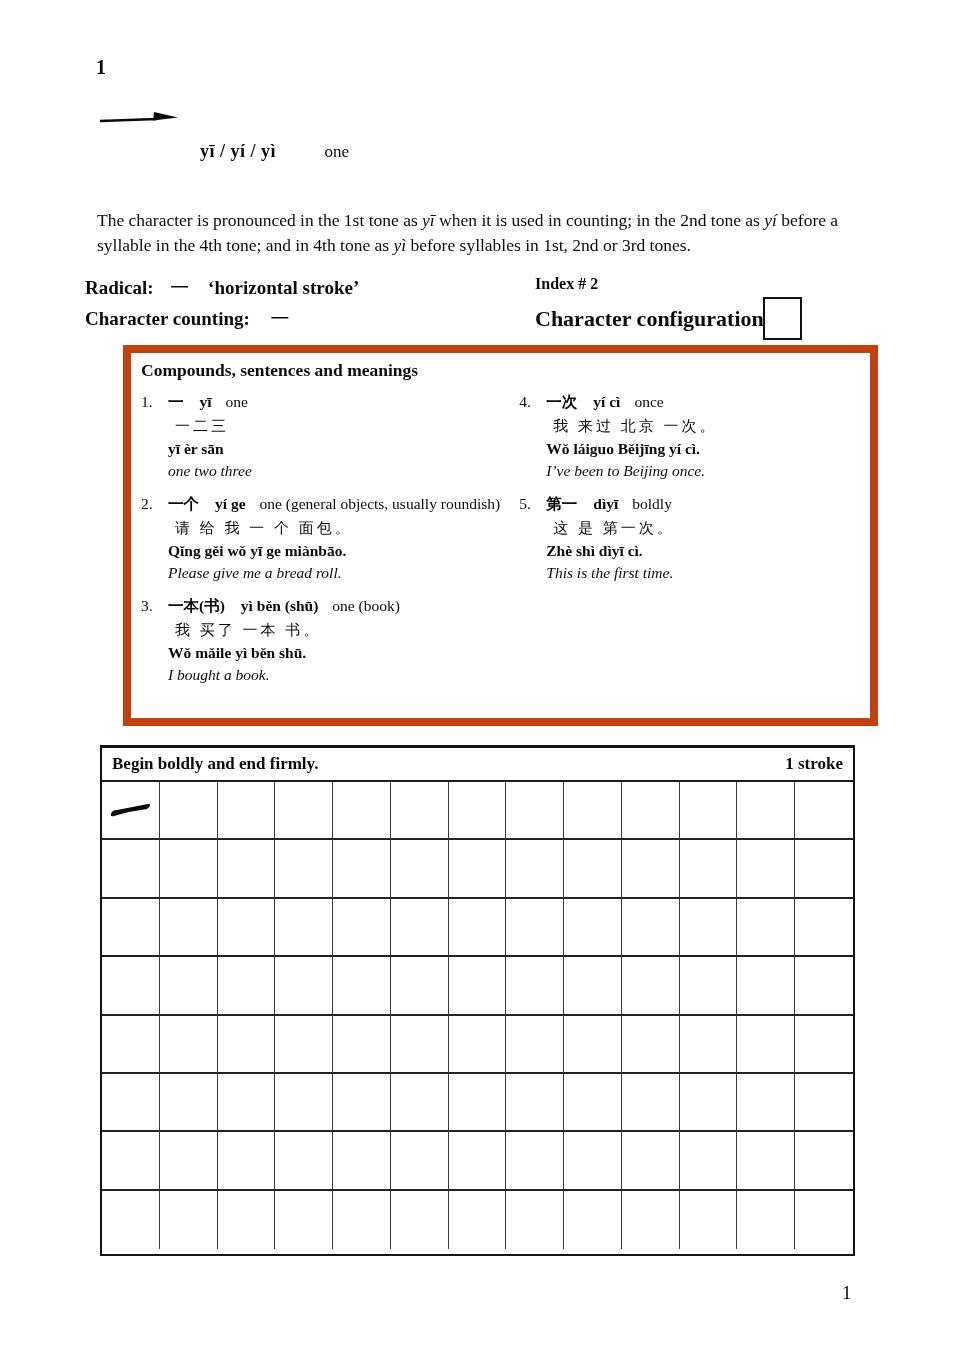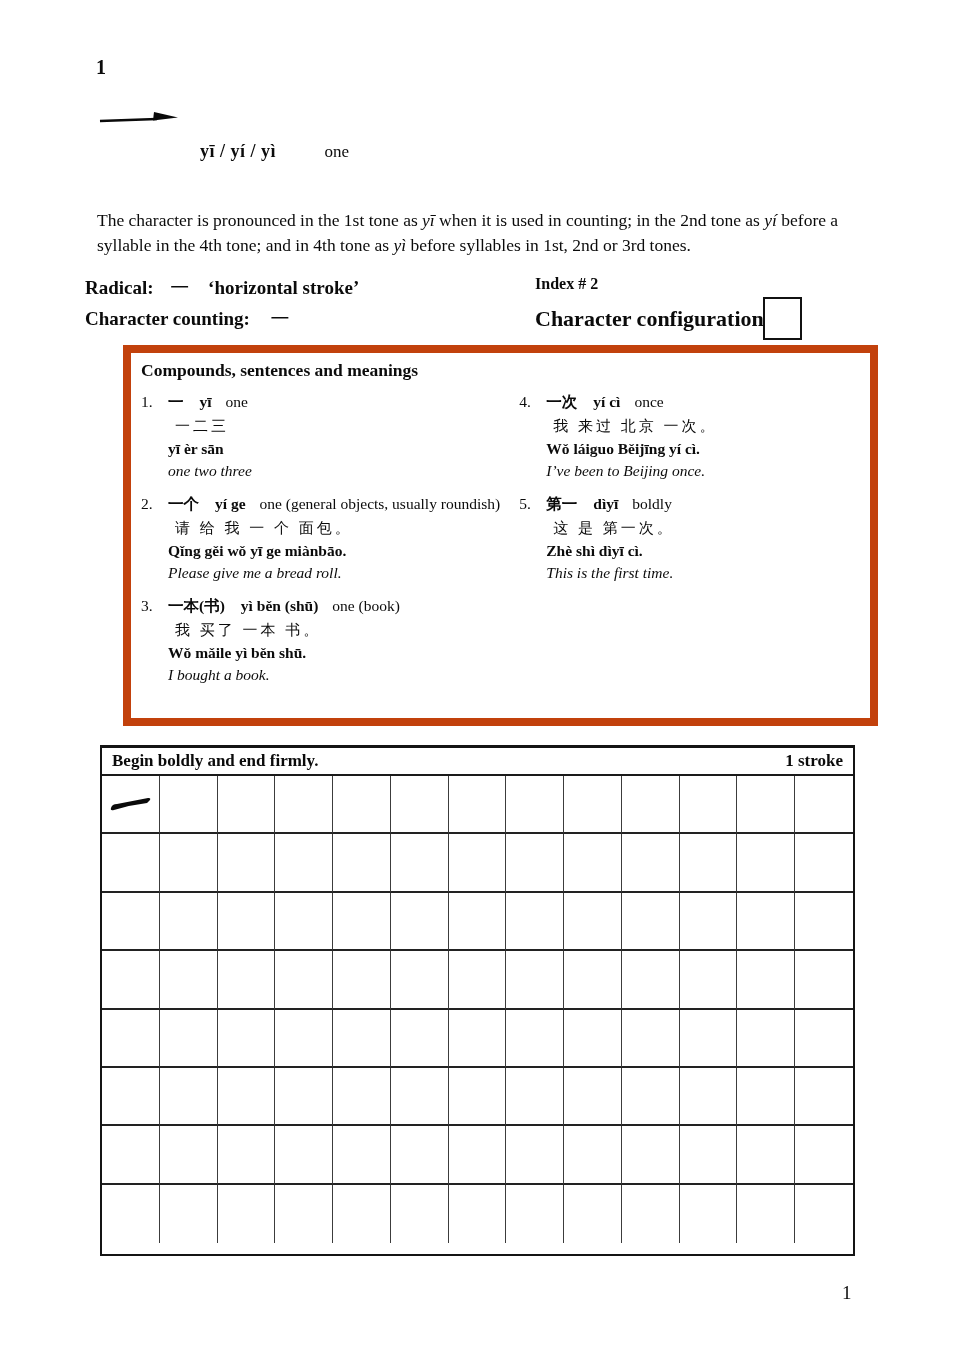--- a/index.html
+++ b/index.html
@@ -66,21 +66,21 @@
   .item .s-py { font-weight: bold; line-height: 22px; }
   .item .s-tr { font-style: italic; line-height: 22px; }
 
   .practice-box {
     position: absolute; left: 100px; top: 745px;
     width: 755px; height: 511px;
     border: 3px solid #141414; border-width: 3px 2px 2px 2px;
     box-sizing: border-box;
   }
   .practice-header {
-    height: 28px; display: flex; align-items: center;
+    height: 34px; display: flex; align-items: center;
     justify-content: space-between; padding: 0 10px;
     font-size: 17px; font-weight: bold;
     border-bottom: 2px solid #1a1a1a; box-sizing: border-box;
   }
   .grid-wrap { position: relative; width: 100%; height: 467px; }
   .practice-grid {
     display: grid; width: 100%; height: 100%;
     grid-template-columns: repeat(13, 1fr);
     grid-template-rows: repeat(8, 1fr);
   }

